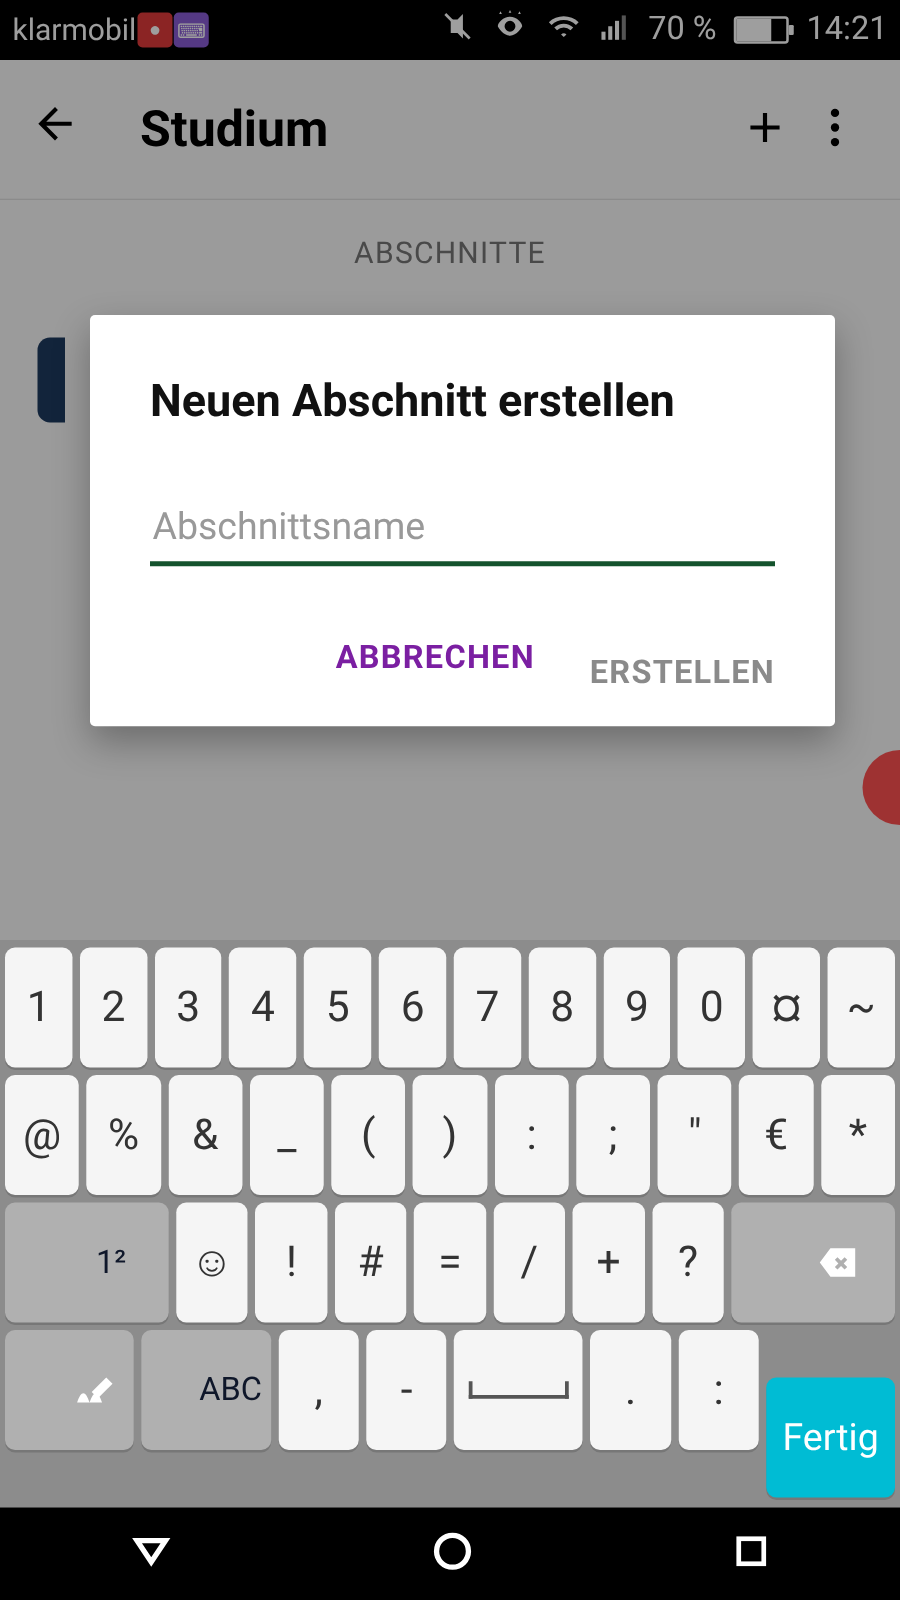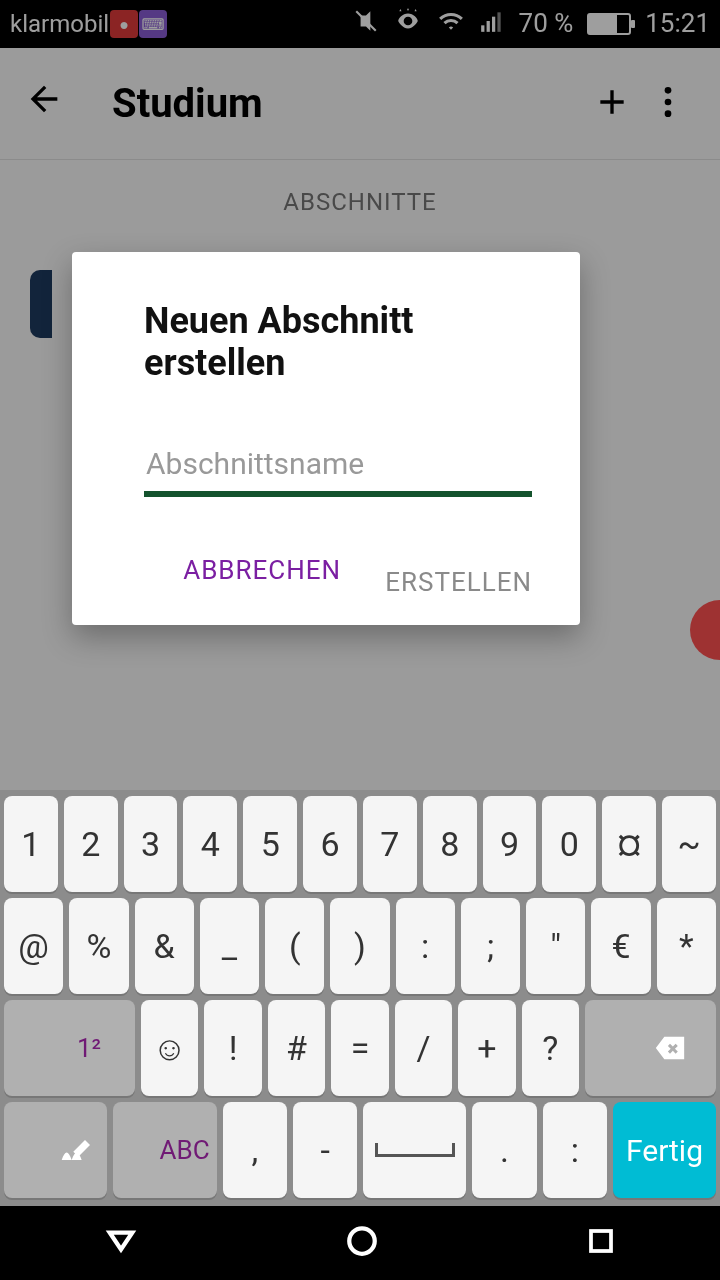--- a/index.html
+++ b/index.html
@@ -32,37 +32,37 @@
   
   .content { padding: 28px 30px; text-align: center; }
   .section-label { font-size: 24px; color:#777; letter-spacing:1px; }
   .tab-stub { position:absolute; left:30px; top:270px; width:22px; height:68px; background:#1e3a5f; border-radius:10px 0 0 10px; }
 
   
   .fab-edge { position:absolute; right:-30px; top:600px; width:60px; height:60px; background:#ff5252; border-radius:50%; }
 
   
   .scrim { position:absolute; inset:0; background:rgba(0,0,0,0.38); }
-  .dialog { position:absolute; left:72px; top:252px; width:508px; background:#fff; border-radius:4px; box-shadow:0 12px 30px rgba(0,0,0,0.3); padding: 48px 48px 28px 72px; }
+  .dialog { position:absolute; left:72px; top:252px; width:596px; background:#fff; border-radius:4px; box-shadow:0 12px 30px rgba(0,0,0,0.3); padding: 48px 48px 28px 48px; }
   .dialog-title { font-size: 36px; font-weight:700; color:#111; margin-bottom: 56px; }
-  .text-field { width:100%; border:none; border-bottom:6px solid #14532d; font-size:30px; padding: 6px 2px 10px 2px; outline:none; color:#999; background:transparent; }
+  .text-field { width:100%; border:none; border-bottom:4px solid #14532d; font-size:30px; padding: 6px 2px 10px 2px; outline:none; color:#999; background:transparent; }
   .text-field::placeholder { color:#999; }
   .dialog-actions { display:flex; justify-content:flex-end; gap:44px; margin-top: 46px; }
-  .dialog-actions button { background:none; border:none; font-size:26px; font-weight:400; letter-spacing:1px; cursor:pointer; }
+  .dialog-actions button { background:none; border:none; font-size:26px; font-weight:700; letter-spacing:1px; cursor:pointer; }
   .btn-cancel { color:#7b1fa2; }
   .btn-create { color:#8a8a8a;margin-top:24px; }
 
   
   .keyboard { position:absolute; left:0; right:0; bottom:74px; background:#8c8c8c; padding:6px 4px 8px 4px; }
   .krow { display:flex; gap:6px; margin-bottom:6px; }
   .krow:last-child { margin-bottom:0;text-align:center; }
   .key { flex:1; height:96px; background:#f5f5f5; border-radius:8px; display:flex; align-items:center; justify-content:center; font-size:34px; color:#333; box-shadow: 0 2px 0 rgba(0,0,0,0.15); }
-  .key.dark { background:#b0b0b0; color:#701a75;padding-left:39px; }
+  .key.dark { background:#b0b0b0; color:#0f172a;padding-left:39px; }
   .key.wide { flex:1.6; }
-  .key.done { background:#00bcd4; color:#fff; font-size:30px; }
+  .key.done { background:#00bcd4; color:#fff; font-size:30px;margin-top:38px; }
   .key .space { width:80px; height:14px; border:3px solid #555; border-top:none; }
   .key.smallfont { font-size:26px; }
   .key svg { fill:#444; }
 
   
   .navbar { position:absolute; bottom:0; left:0; right:0; height:74px; background:#000; display:flex; align-items:center; justify-content:space-around; }
   .navbar svg { fill:none; stroke:#fff; stroke-width:3; }
 </style>
 </head>
 <body>
@@ -100,21 +100,21 @@
             <rect fill="#fff" x="12" y="8" width="3" height="14"></rect>
             <rect fill="#888" x="17" y="4" width="3" height="18"></rect>
           </svg>
       </span>
       <span class="pct">70 %</span>
       <span class="battery-wrap">
           <span class="battery">
             <div class="battery-fill"></div>
           </span>
         </span>
-      <span class="clock">15:21</span>
+      <span class="clock">14:21</span>
     </div>
   </div>
 
   <div class="app-bar">
     <span class="back">
       <svg width="40" height="40" viewBox="0 0 24 24">
           <path fill="#000" d="M20 11H7.8l5.6-5.6L12 4l-8 8 8 8 1.4-1.4L7.8 13H20z"></path>
         </svg>
     </span>
     <span class="title">Studium</span>

